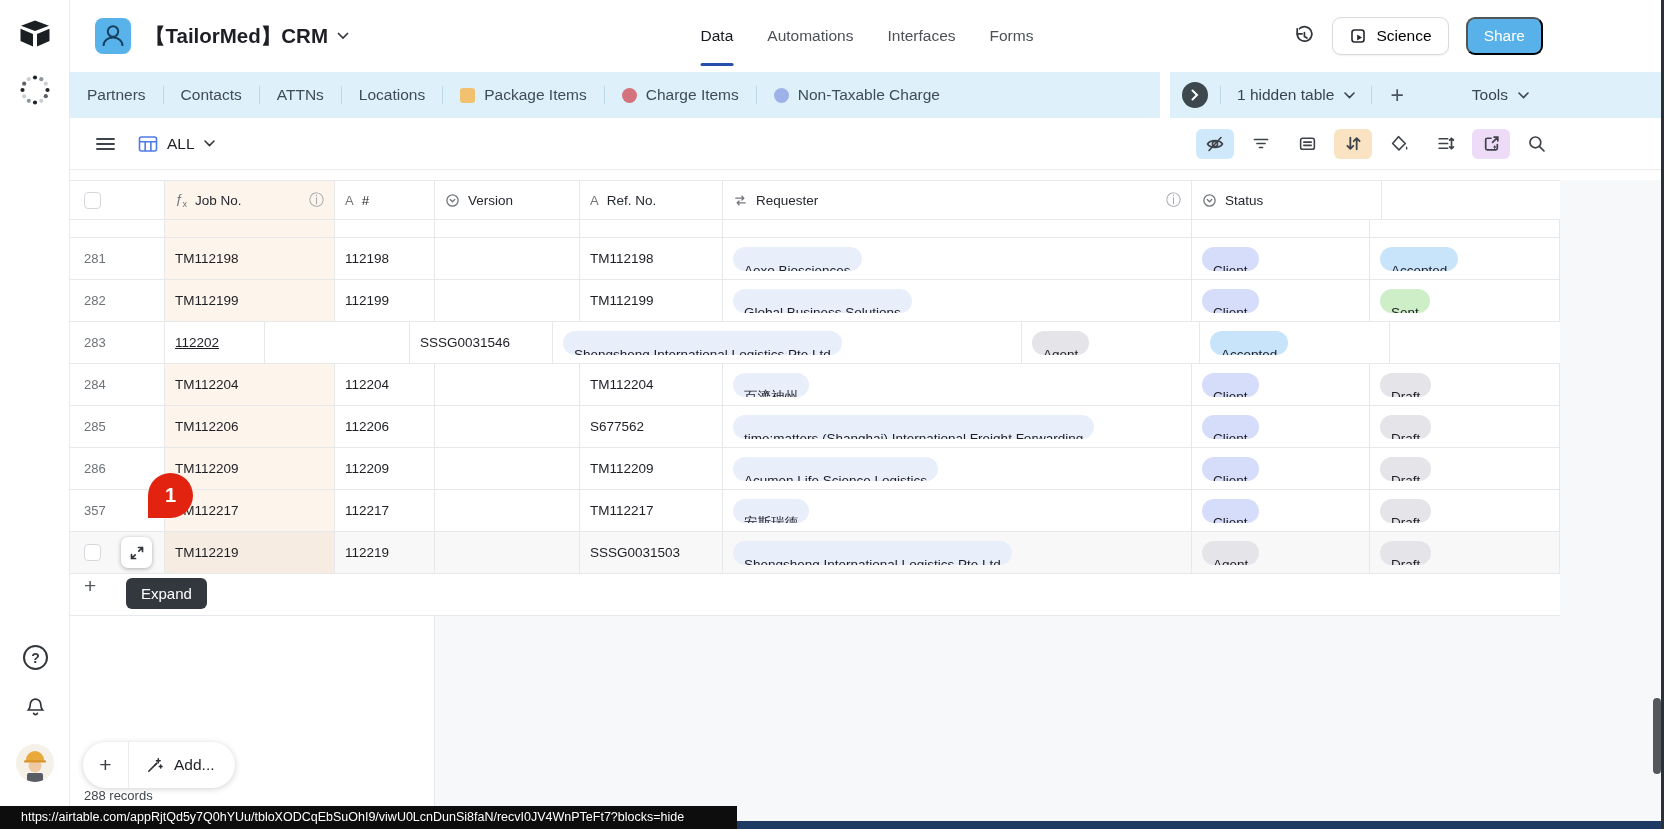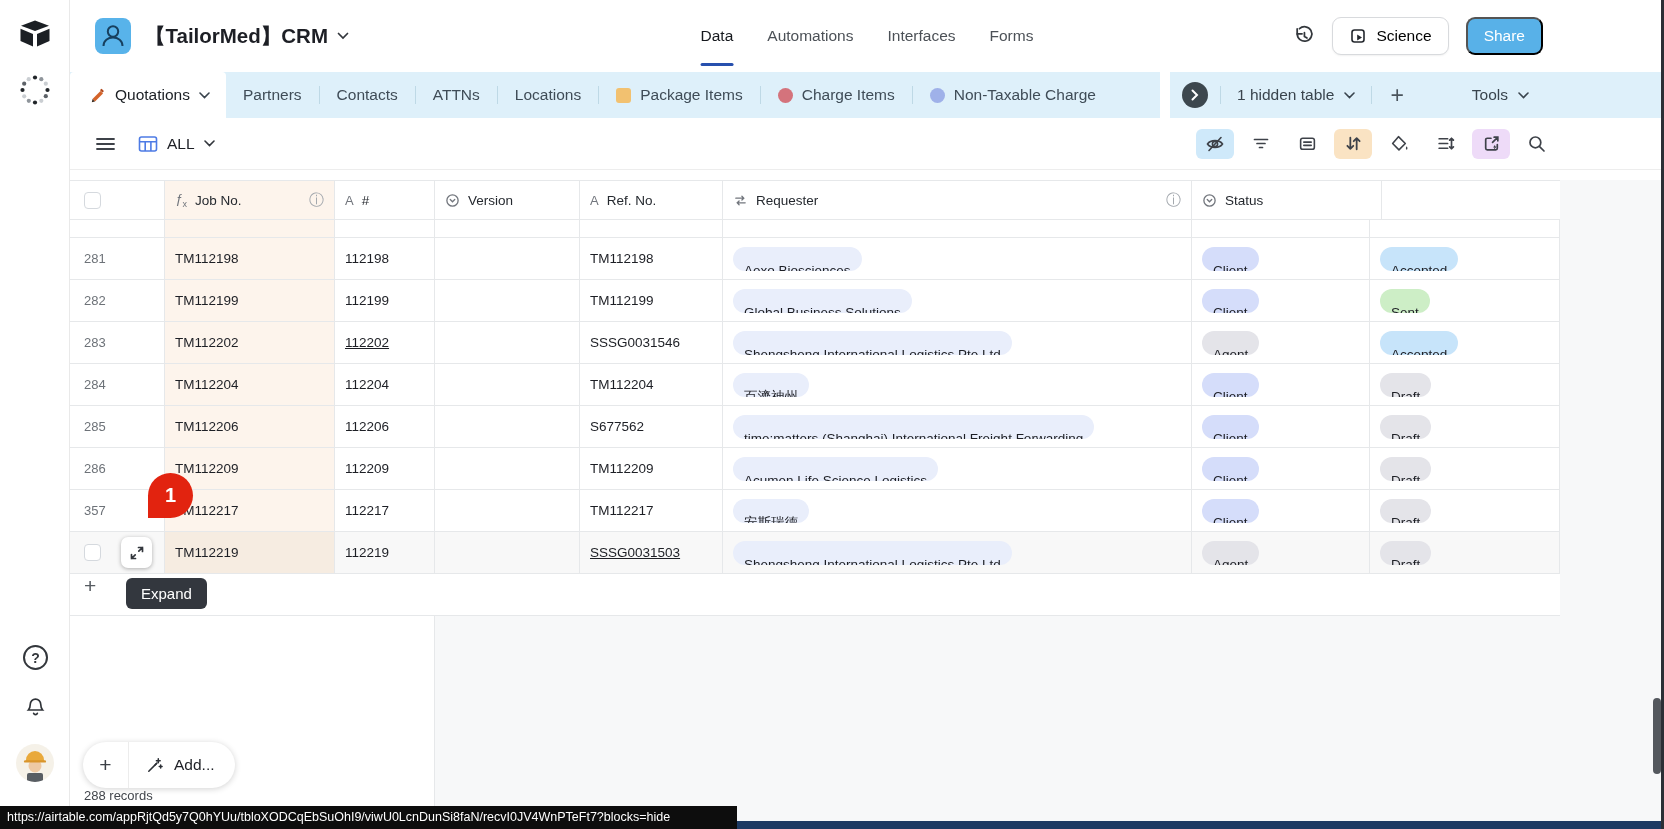--- a/index.html
+++ b/index.html
@@ -103,21 +103,21 @@
                 align-items:center; justify-content:center; z-index:4; }
   #tooltip { position:absolute; left:126px; top:578px; background:#33373e; color:#fff; font-size:15px;
              padding:7px 15px; border-radius:6px; z-index:5; white-space:nowrap; }
   #add-pill { position:absolute; left:83px; top:742px; height:46px; border-radius:23px; background:#fff;
               box-shadow:0 1px 6px rgba(0,0,0,.18); display:flex; align-items:center; z-index:3; overflow:hidden; }
   .pill-plus { width:46px; height:100%; display:flex; align-items:center; justify-content:center;
                font-size:21px; color:#3c4046; border-right:1px solid #ececec; }
   .pill-add { padding:0 20px 0 16px; display:flex; gap:10px; align-items:center; font-size:15.5px; }
   #records { position:absolute; left:84px; top:788px; font-size:13px; color:#42464c; z-index:3; }
   #url-bar { position:absolute; left:0; top:806px; width:737px; height:23px; background:#0d0d0d; color:#fff;
-             font-size:12.5px; line-height:23px; padding-left:7px; z-index:6; white-space:nowrap; overflow:hidden; }
+             font-size:12.5px; line-height:23px; padding-left:21px; z-index:6; white-space:nowrap; overflow:hidden; }
   #navy-strip { position:absolute; left:0; top:821px; right:0; height:8px; background:#1d3a63; z-index:5; }
   #scroll-thumb { position:absolute; right:3px; top:698px; width:8px; height:76px; background:#54585e;
                   border-radius:4px; z-index:7; }
   #edge-line { position:absolute; right:0; top:0; width:3px; height:829px; background:#2b2f36; z-index:8; }
 </style>
 </head>
 <body>
 
 <div id="sidebar">
   <span class="sb-logo icon-btn">
@@ -195,35 +195,20 @@
         </svg>
       </span>
       <span>Science</span>
     </button>
     <button class="share-btn">Share</button>
   </div>
 </div>
 
 <div id="tabstrip">
   <div id="tabs-scroll">
-      <span class="table-tab active">
-        <span style="display:flex">
-          <svg width="16" height="16" viewBox="0 0 16 16">
-            <polygon points="2.5,13.5 10.5,5.5 13,8 5,16" fill="#d4632a" transform="translate(0,-1.5)"></polygon>
-            <polygon points="2.5,12 5,14.5 1.8,15.2" fill="#3b2c20"></polygon>
-            <rect x="10.2" y="2.6" width="3.5" height="2.2" rx="0.5" transform="rotate(45 12 3.7)" fill="#b24a1e"></rect>
-          </svg>
-        </span>
-        <span>Quotations</span>
-        <span style="display:flex">
-          <svg width="11" height="7" viewBox="0 0 11 7" fill="none" stroke="#39444d" stroke-width="1.6" stroke-linecap="round">
-            <path d="M1 1 L5.5 5.5 L10 1"></path>
-          </svg>
-        </span>
-      </span>
       <span class="table-tab">
         <span>Partners</span>
       </span>
       <span class="tab-sep"></span>
       <span class="table-tab">
         <span>Contacts</span>
       </span>
       <span class="tab-sep"></span>
       <span class="table-tab">
         <span>ATTNs</span>
@@ -455,23 +440,20 @@
         <span class="pill" style="background:#d5ddfa">Client</span>
       </div>
       <div class="g-cell" style="width: 190px;">
         <span class="pill" style="background:#cdeec6">Sent</span>
       </div>
     </div>
     <div class="g-row">
       <div class="g-cell check">
         <span class="row-num">283</span>
       </div>
-      <div class="g-cell job" style="width: 170px;">
-        <span>TM112202</span>
-      </div>
       <div class="g-cell" style="width: 100px; text-decoration: underline;">
         <span>112202</span>
       </div>
       <div class="g-cell" style="width: 145px;"></div>
       <div class="g-cell" style="width: 143px;">
         <span>SSSG0031546</span>
       </div>
       <div class="g-cell" style="width: 469px;">
         <span class="pill" style="background:#e9eefb">Shengsheng International Logistics Pte Ltd</span>
       </div>
@@ -582,21 +564,21 @@
       <div class="g-cell check">
         <span class="checkbox"></span>
       </div>
       <div class="g-cell job" style="width: 170px;">
         <span>TM112219</span>
       </div>
       <div class="g-cell" style="width: 100px;">
         <span>112219</span>
       </div>
       <div class="g-cell" style="width: 145px;"></div>
-      <div class="g-cell" style="width: 143px; text-decoration: underline;">
+      <div class="g-cell" style="width: 143px;">
         <span>SSSG0031503</span>
       </div>
       <div class="g-cell" style="width: 469px;">
         <span class="pill" style="background:#e9eefb">Shengsheng International Logistics Pte Ltd</span>
       </div>
       <div class="g-cell" style="width: 178px;">
         <span class="pill" style="background:#e4e4e9">Agent</span>
       </div>
       <div class="g-cell" style="width: 190px;">
         <span class="pill" style="background:#e4e4e9">Draft</span>

